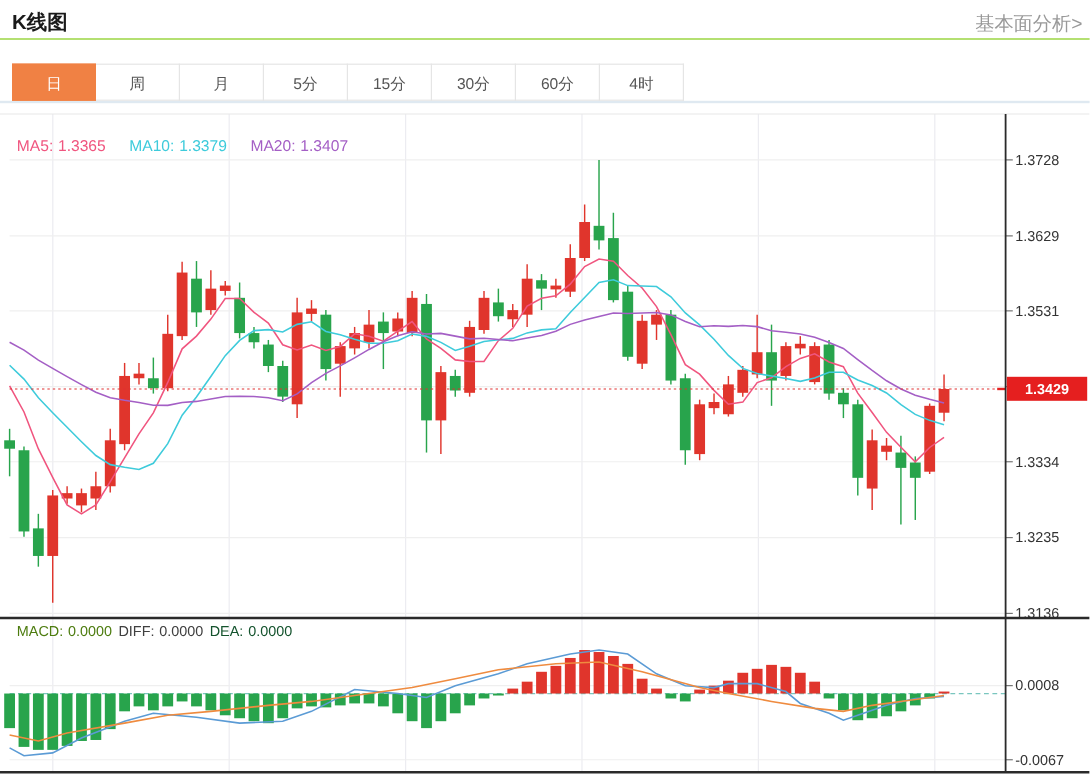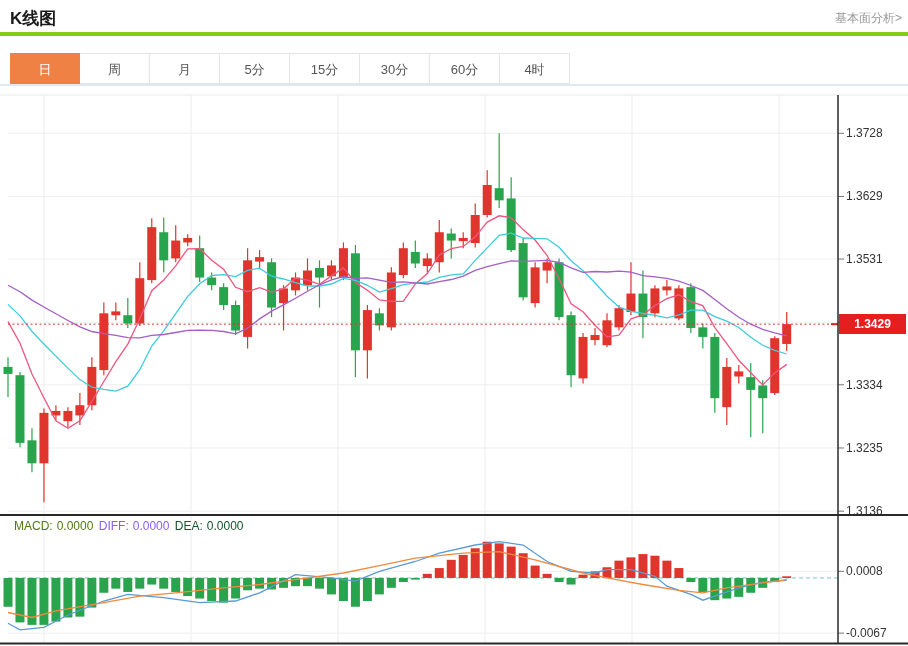--- a/index.html
+++ b/index.html
@@ -1,39 +1,39 @@
 <!DOCTYPE html>
 <html><head>
 <meta charset="utf-8">
 <style>
   html,body{margin:0;padding:0}
   body{width:908px;height:646px;background:#fff;position:relative;overflow:hidden;
        font-family:"Liberation Sans","DejaVu Sans",sans-serif}
-  .header{position:relative;height:32px;border-bottom:4px solid #84cc16}
+  .header{position:relative;height:32px;border-bottom:1px solid #84cc16}
   .title{position:absolute;left:10px;top:7px;font-size:17px;font-weight:bold;color:#1a1a1a}
-  .analysis-link{position:absolute;right:6px;top:10px;font-size:12px;color:#999;cursor:pointer;text-decoration:none}
+  .analysis-link{position:absolute;right:6px;top:10px;font-size:16px;color:#999;cursor:pointer;text-decoration:none}
   .tabbar{position:absolute;top:53px;left:0;width:908px;height:33px;box-sizing:border-box;
           border-bottom:2px solid #dfe9f1;padding-left:10px;display:flex}
   .tab{width:70px;height:31px;line-height:31px;text-align:center;font-size:13px;color:#555;
        border:1px solid #e5e5e5;border-left:none;background:#fff;cursor:pointer;box-sizing:border-box}
   .tab:first-child{border-left:1px solid #e5e5e5}
   .tab.active{background:#f08144;border-color:#f08144;color:#fff}
   .chart-wrap{position:absolute;top:86px;left:0;width:908px;height:560px}
   svg{display:block}
   .ohlc-row{position:absolute;top:10px;left:14px;font-size:13px;white-space:nowrap}
   .ohlc-row .lbl{color:#444;margin-right:3px}
   .ohlc-row .val{color:#e03333;margin-right:16px}
   .ma-row{position:absolute;top:28px;left:14px;font-size:13px;white-space:nowrap}
   .ma-row .l{margin-right:4px}
   .ma-row .g{margin-right:16px}
   .ma5{color:#f0557f}.ma10{color:#3ecbdb}.ma20{color:#a45fc5}
   .macd-row{position:absolute;top:433px;left:14px;font-size:12px;white-space:nowrap}
   .macd-row .l{margin-right:4px}
   .macd-row .g{margin-right:2px}
-  .macd-c{color:#4d7c0f}.diff-c{color:#8b5cf6}.dea-c{color:#14532d}
+  .macd-c{color:#4d7c0f}.diff-c{color:#404040}.dea-c{color:#14532d}
   .price-tag{position:absolute;left:839px;top:228px;width:67px;height:20px;background:#e51f1f;
              color:#fff;font-size:12px;font-weight:bold;text-align:center;line-height:20px}
 </style>
 </head>
 <body>
 
 <div class="header">
   <span class="title">K线图</span>
   <a class="analysis-link">基本面分析&gt;</a>
 </div>
@@ -289,20 +289,25 @@
       <polyline points="8.0,199.2 20.0,205.7 32.0,214.1 43.9,221.0 55.9,227.8 67.9,234.5 79.9,240.9 91.9,245.5 103.8,247.6 115.8,249.4 127.8,251.7 139.8,251.8 151.8,249.4 163.7,248.5 175.7,246.5 187.7,244.4 199.7,244.2 211.7,244.4 223.6,245.5 235.6,247.9 247.6,242.2 259.6,232.9 271.6,225.1 283.5,218.9 295.5,212.2 307.5,205.2 319.5,198.8 331.5,193.8 343.4,190.5 355.4,192.4 367.4,191.8 379.4,194.1 391.4,196.4 403.3,195.8 415.3,196.9 427.3,198.0 439.3,195.7 451.3,193.5 463.2,190.1 475.2,184.3 487.2,180.6 499.2,177.7 511.2,174.9 523.1,175.3 535.1,174.8 547.1,174.4 559.1,176.4 571.1,181.9 583.0,186.3 595.0,185.5 607.0,186.0 619.0,185.2 631.0,186.2 642.9,189.7 654.9,190.9 666.9,192.3 678.9,195.1 690.9,199.5 702.8,204.4 714.8,213.6 726.8,222.7 738.8,231.3 750.8,238.2 762.7,243.3 774.7,246.8 786.7,249.9" fill="none" stroke="#a45fc5" stroke-width="1.3"></polyline>
       <line x1="8" y1="238.14893617021278" x2="838" y2="238.14893617021278" stroke="#e03030" stroke-width="1" stroke-dasharray="2,2.5"></line>
       <line x1="831" y1="238.14893617021278" x2="838" y2="238.14893617021278" stroke="#e51f1f" stroke-width="2"></line>
       <line x1="0" y1="9" x2="908" y2="9" stroke="#e8e8e8"></line>
       <line x1="838" y1="9" x2="838" y2="558" stroke="#2a2a2a" stroke-width="1.5"></line>
       <line x1="0" y1="429" x2="908" y2="429" stroke="#2a2a2a" stroke-width="2"></line>
       <line x1="0" y1="557.5" x2="908" y2="557.5" stroke="#2a2a2a" stroke-width="2"></line>
     </svg>
 
 
+  <div class="ma-row">
+    <span class="ma5 l">MA5:</span><span class="ma5 g">1.3365</span>
+    <span class="ma10 l">MA10:</span><span class="ma10 g">1.3379</span>
+    <span class="ma20 l">MA20:</span><span class="ma20 g">1.3407</span>
+  </div>
 
   <div class="macd-row">
     <span class="macd-c l">MACD:</span><span class="macd-c g">0.0000</span>
     <span class="diff-c l">DIFF:</span><span class="diff-c g">0.0000</span>
     <span class="dea-c l">DEA:</span><span class="dea-c g">0.0000</span>
   </div>
 
   <div class="price-tag">1.3429</div>
 </div>
 

